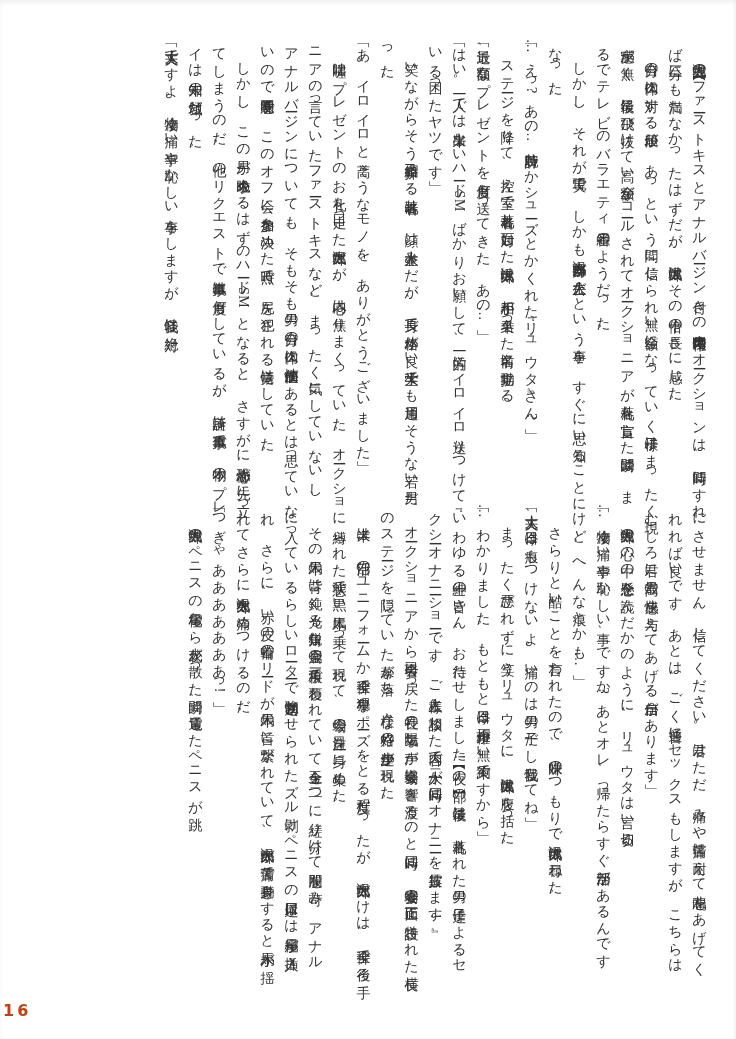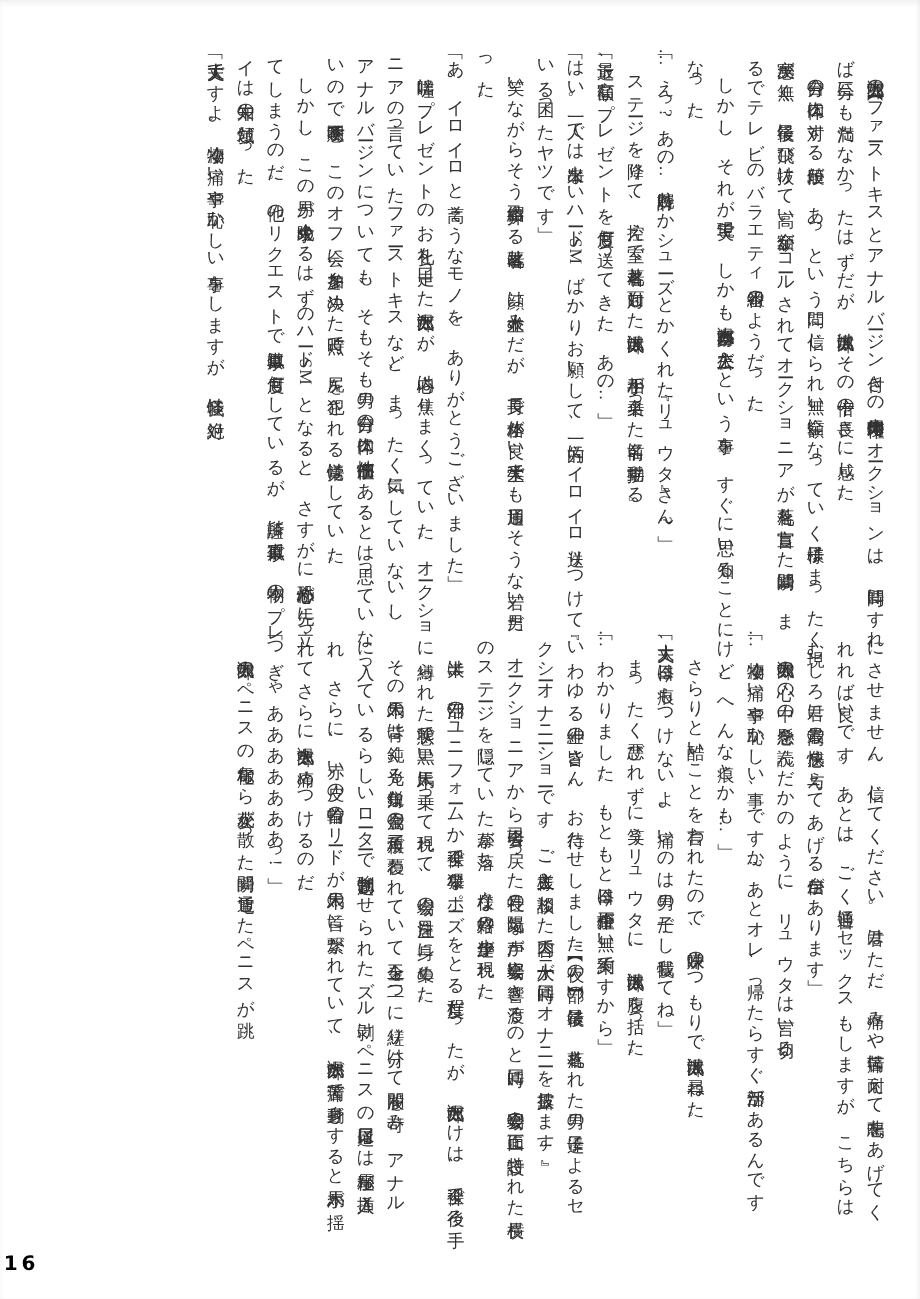--- a/index.html
+++ b/index.html
@@ -29,21 +29,21 @@
   .vblock p { margin: 0; padding: 0; text-indent: 0; }
   .vblock p.indent { text-indent: 1em; }
   .pagenum {
     position: absolute;
     left: 3px;
     top: 1001px;
     font-family: "DejaVu Sans", "Liberation Sans", sans-serif;
     font-weight: bold;
     font-size: 16px;
     letter-spacing: 3px;
-    color: #000000;
+    color: #c2410c;
   }
 </style>
 </head>
 <body>
 
 <div class="page">
   <section class="vblock top">
       <p class="indent">颯太郎の【ファーストキスとアナルバージン付きの肉体使用権】のオークションは、時間にすれば三分にも満たなかったはずだが、颯太郎はその十倍の長さに感じた。</p>
       <p class="indent">自分の肉体に対する値段が、あっという間に信じられ無い金額になっていく様子はまったく現実感が無く、最後に飛び抜けて高い金額がコールされてオークショニアが落札を宣言した瞬間は、まるでテレビのバラエティ番組のようだった。</p>
       <p class="indent">しかし、それが現実で、しかも颯太郎自身が主人公だという事を、すぐに思い知ることになった。</p>

